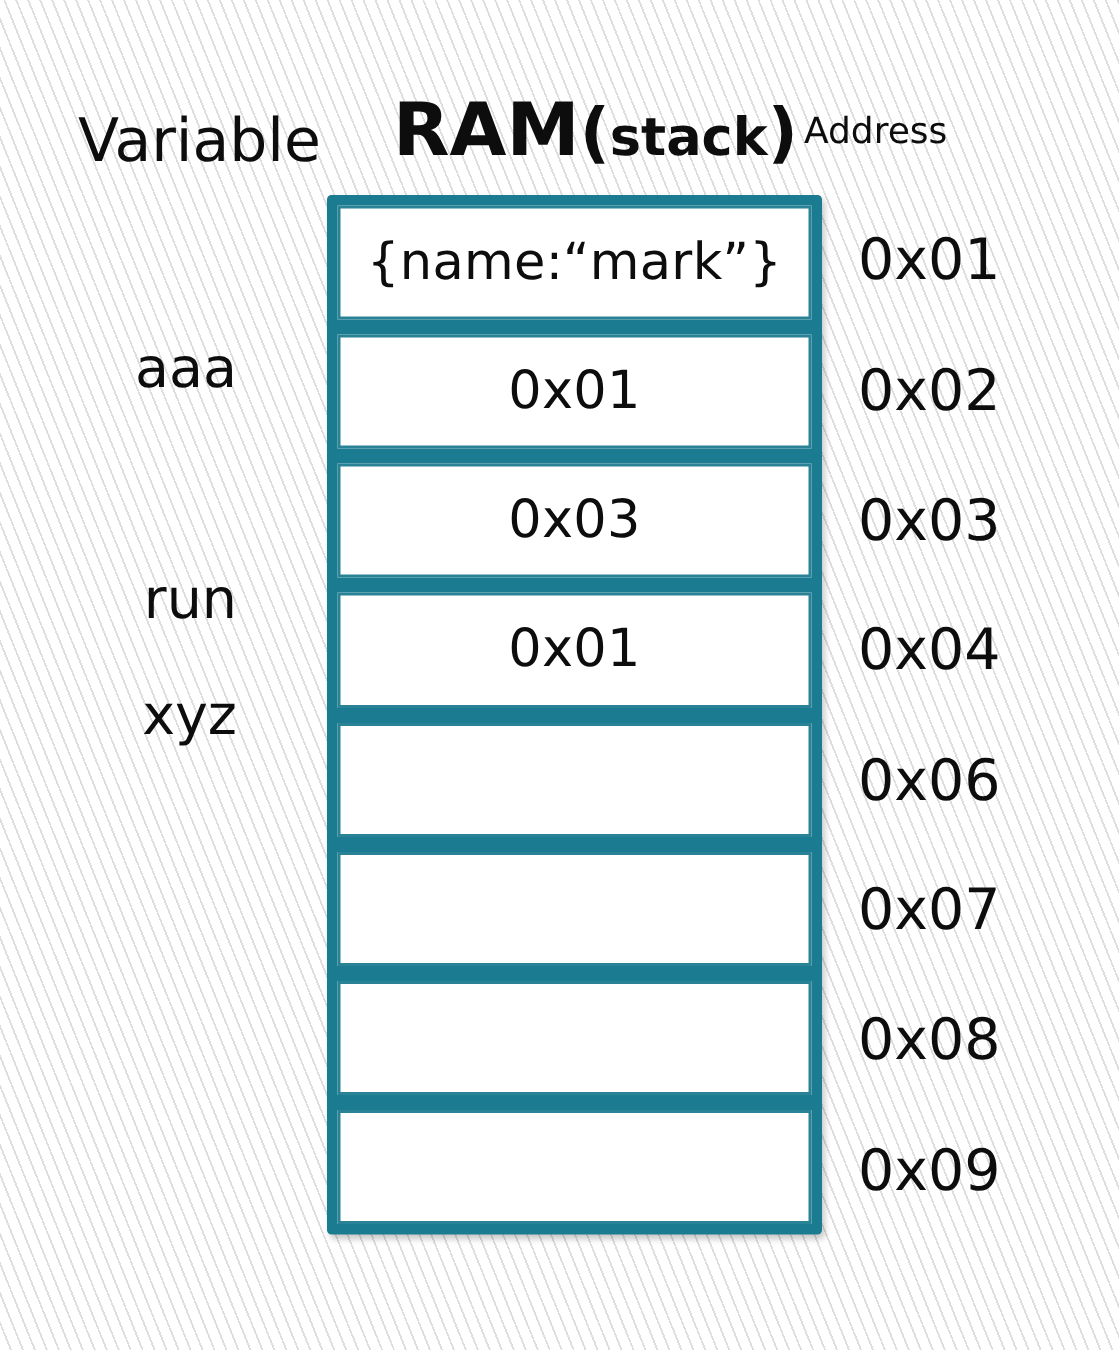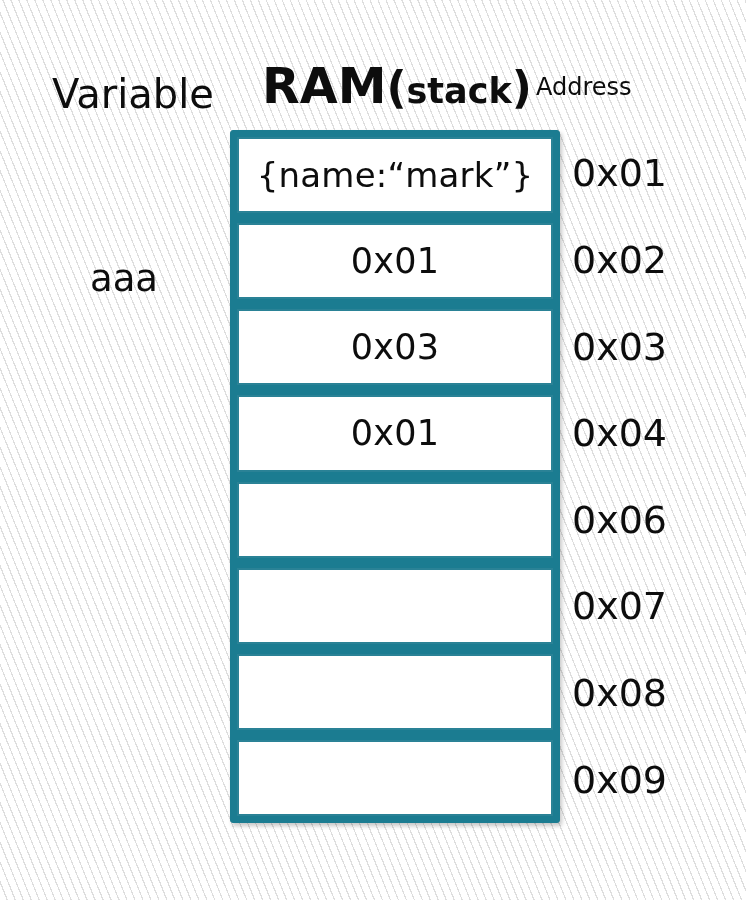--- a/index.html
+++ b/index.html
@@ -53,21 +53,21 @@
   #hdr-ram .ram-small { font-size: 35px; }
   #hdr-address {
     left: 536px;
     top: 75px;
     font-size: 24px;
   }
 
   
   #ram-table {
     position: absolute;
-    left: 230px;
+    left: 218px;
     top: 130px;
     width: 330px;
     height: 693px;
     background: #1b7c91;
     border: 1px solid #1b7c91;
     border-radius: 3px;
     box-sizing: border-box;
     box-shadow: 2px 3px 4px rgba(0,0,0,0.22);
     display: flex;
     flex-direction: column;
@@ -163,20 +163,26 @@
     <div class="var-cell">
         <span class="var-label"></span>
       </div>
     <div class="var-cell">
         <span class="var-label">aaa</span>
       </div>
     <div class="var-cell">
         <span class="var-label"></span>
       </div>
     <div class="var-cell">
+        <span class="var-label">run</span>
+      </div>
+    <div class="var-cell">
+        <span class="var-label">xyz</span>
+      </div>
+    <div class="var-cell">
         <span class="var-label"></span>
       </div>
     <div class="var-cell">
         <span class="var-label"></span>
       </div>
     <div class="var-cell">
         <span class="var-label"></span>
       </div>
     <div class="var-cell">
         <span class="var-label"></span>

